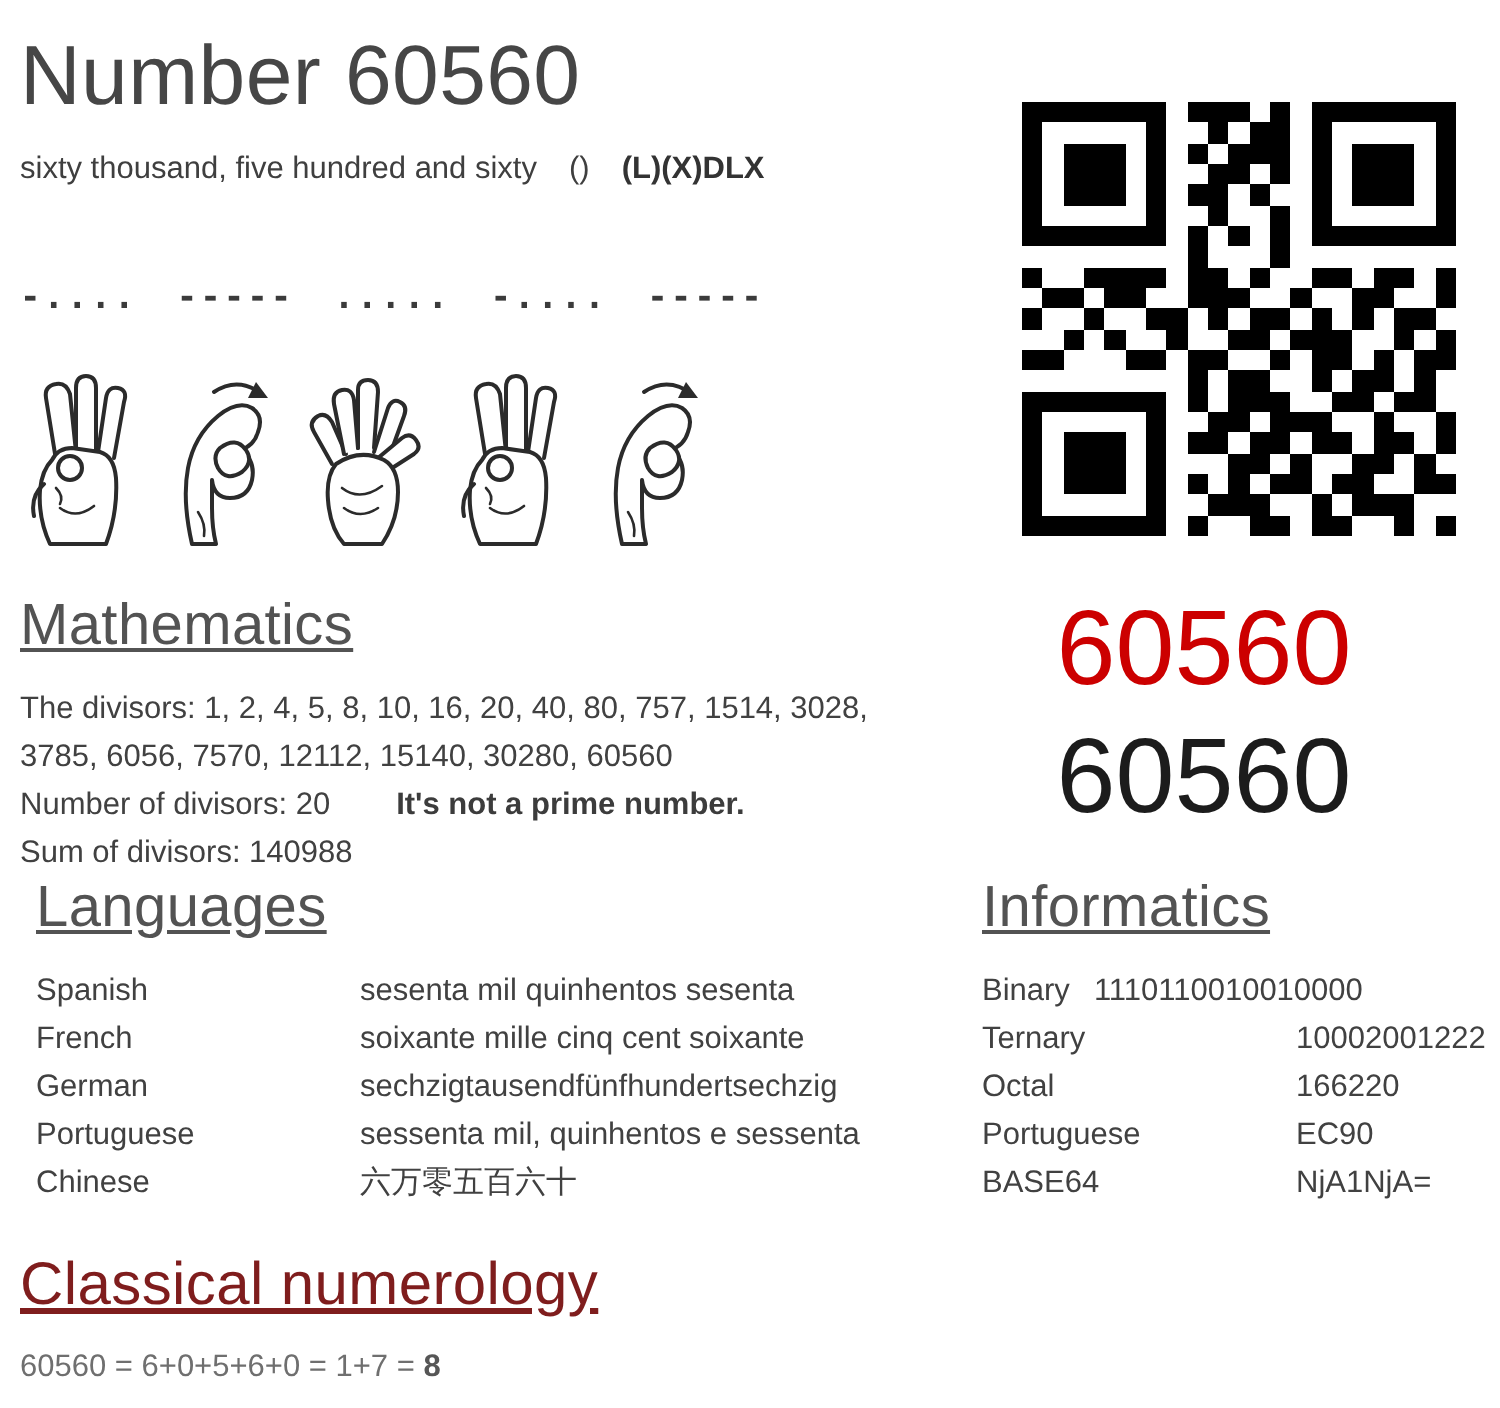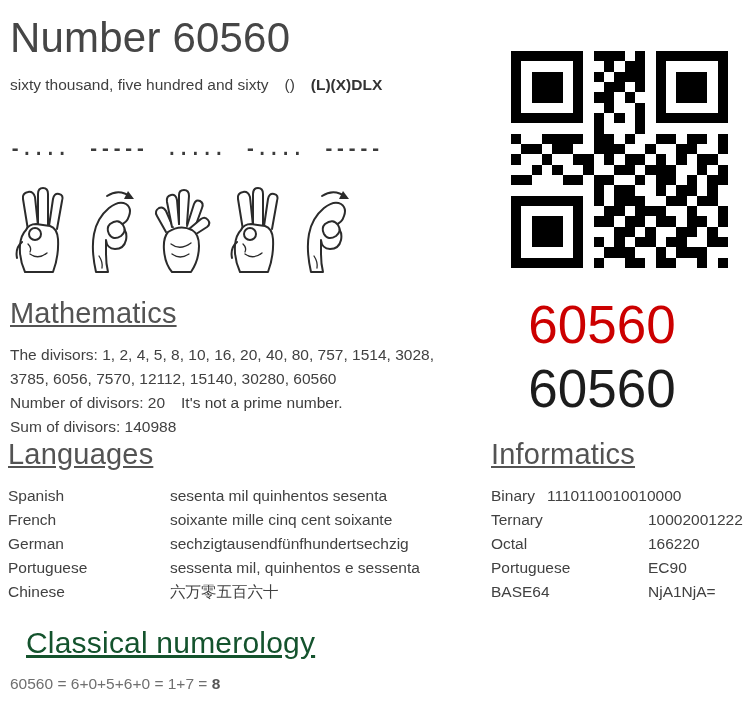--- a/index.html
+++ b/index.html
@@ -57,46 +57,46 @@
   .h2 {
     font-size: 29px; font-weight: 400; color: #535353;
     margin: 0 0 13px 0; letter-spacing: 0.2px; text-decoration: underline;
   }
 
   
   .math { position: absolute; left: 10px; top: 297px; width: 462px; }
   .math .body { font-size: 15.5px; line-height: 24px; color: #414141; }
   .math .divisors { width: 455px; margin: 0; }
   .math .line { margin: 0; }
-  .math .prime-note { font-weight: normal; color: #3c3c3c; margin-left: 16px; }
+  .math .prime-note { font-weight: bold; color: #3c3c3c; margin-left: 33px; }
 
   
   .bignum {
     position: absolute; left: 468px; top: 294px; width: 268px;
     text-align: center;
   }
   .bignum .red   { font-size: 53px; line-height: 62px; }
   .bignum .black { font-size: 53px; line-height: 66px; }
 
   
-  .langs { position: absolute; left: 8px;  top: 438px; width: 462px; }
+  .langs { position: absolute; left: 18px;  top: 438px; width: 462px; }
   .info  { position: absolute; left: 491px; top: 438px; width: 259px; }
   .trow {
     display: flex; align-items: baseline;
     font-size: 15.5px; line-height: 24px; color: #414141;
     white-space: nowrap;
   }
   .langs .tlabel { flex: 0 0 162px; }
   .info  .tlabel { flex: 0 0 157px; }
   .info  .trow.tight .tlabel { flex: 0 0 auto; margin-right: 12px; }
   .tvalue { flex: 0 0 auto; }
 
   
   .numer { position: absolute; left: 10px; top: 626px; }
-  .numer .h2 { color: #14532d; font-size: 30px; margin-bottom: 15px; margin-left: 16px; }
+  .numer .h2 { color: #7f1d1d; font-size: 30px; margin-bottom: 15px; }
   .numer .expr { font-size: 15.5px; color: #6f6f6f; }
   .numer .result { font-weight: bold; color: #565656; }
 </style>
 </head>
 <body>
 
 <h1 class="page-title">Number 60560</h1>
 
 <div class="subtitle">
   <span>sixty thousand, five hundred and sixty</span><span class="paren">()</span><span class="roman">(L)(X)DLX</span>

